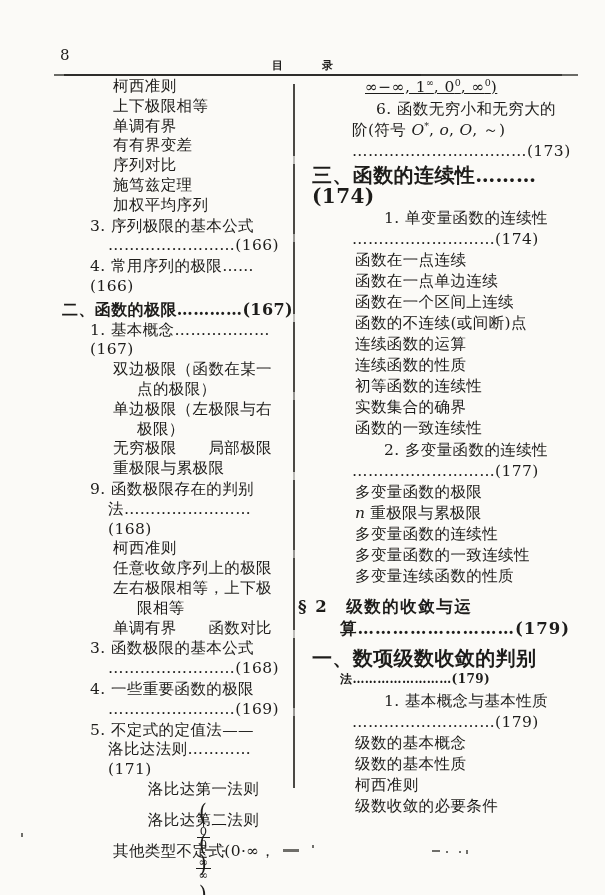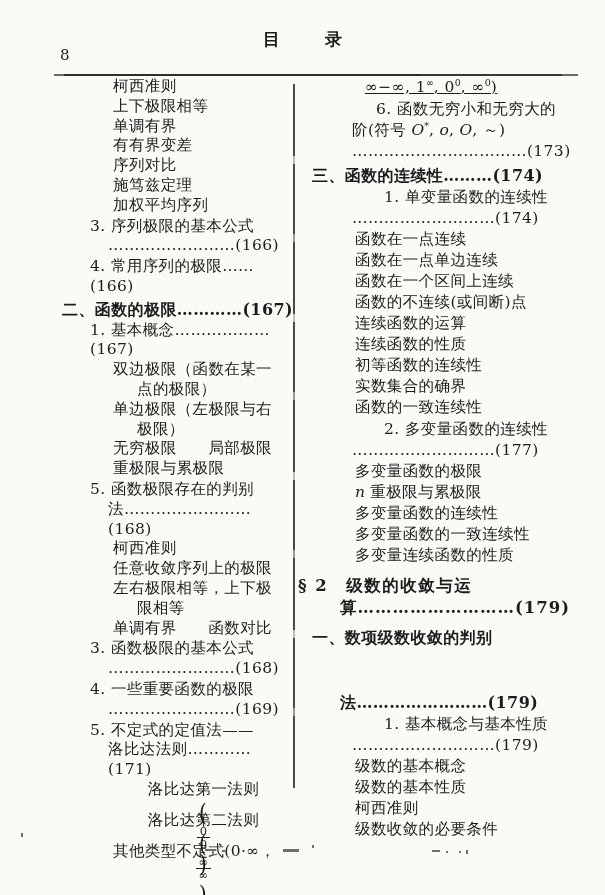--- a/index.html
+++ b/index.html
@@ -21,23 +21,23 @@
     overflow:hidden;
     margin:0 auto;
     box-shadow:0 0 4px rgba(0,0,0,.25);
   }
   
   #page-number{
     position:absolute;left:60px;top:46px;
     font-size:15px;letter-spacing:1px;
   }
   #header-title{
-    position:absolute;left:0;right:0;top:28px;
+    position:absolute;left:0;right:0;top:58px;
     text-align:center;
-    font-size:17px;font-weight:bold;
+    font-size:11px;font-weight:bold;
     letter-spacing:14px;
     text-indent:14px;
   }
   #header-rule{
     position:absolute;left:54px;top:74px;
     width:524px;height:2px;
     background:linear-gradient(90deg,
       #6a6a66 0 10px, var(--rule) 10px 70%,
       #3a3936 70% 97%, #6a6a66 97%);
   }
@@ -59,22 +59,22 @@
   #col-left {left:62px;width:232px;line-height:19.8px;}
   #col-right{left:312px;width:284px;line-height:21px;}
   .line{white-space:pre-wrap;}
   
   #col-left .chapter    {font-weight:bold;font-size:16px;margin-top:3px;}
   #col-left .item       {padding-left:28px;margin-top:1px;}
   #col-left .itemcont   {padding-left:46px;}
   #col-left .sub        {padding-left:51px;}
   #col-left .subcont    {padding-left:75px;}
   
-  #col-right .chapter     {font-weight:bold;font-size:16px;margin-top:3px;}
-  #col-right .chaptercont {font-weight:bold;font-size:16px;padding-left:28px;margin-top:44px;}
+  #col-right .chapter     {font-weight:bold;font-size:20px;margin-top:3px;}
+  #col-right .chaptercont {font-weight:bold;font-size:12px;padding-left:28px;}
   #col-right .item        {padding-left:24px;margin-top:1px;text-align:center;}
   #col-right .itemcont    {padding-left:40px;}
   #col-right .sub         {padding-left:43px;}
   #col-right .first       {padding-left:53px;text-decoration:underline;}
   #col-right .section{
     font-weight:bold;font-size:16.5px;
     margin:9px 0 1px -14px;
     letter-spacing:1.5px;
   }
   #col-right .sectioncont{
@@ -137,21 +137,21 @@
       <div class="line itemcont">……………………(166)</div>
       <div class="line item">4. 常用序列的极限……(166)</div>
       <div class="line chapter">二、函数的极限…………(167)</div>
       <div class="line item">1. 基本概念………………(167)</div>
       <div class="line sub">双边极限（函数在某一</div>
       <div class="line subcont">点的极限）</div>
       <div class="line sub">单边极限（左极限与右</div>
       <div class="line subcont">极限）</div>
       <div class="line sub">无穷极限　　局部极限</div>
       <div class="line sub">重极限与累极限</div>
-      <div class="line item">5. 函数极限存在的判别</div>
+      <div class="line item">9. 函数极限存在的判别</div>
       <div class="line itemcont">法……………………(168)</div>
       <div class="line sub">柯西准则</div>
       <div class="line sub">任意收敛序列上的极限</div>
       <div class="line sub">左右极限相等，上下极</div>
       <div class="line subcont">限相等</div>
       <div class="line sub">单调有界　　函数对比</div>
       <div class="line item">3. 函数极限的基本公式</div>
       <div class="line itemcont">……………………(168)</div>
       <div class="line item">4. 一些重要函数的极限</div>
       <div class="line itemcont">……………………(169)</div>

